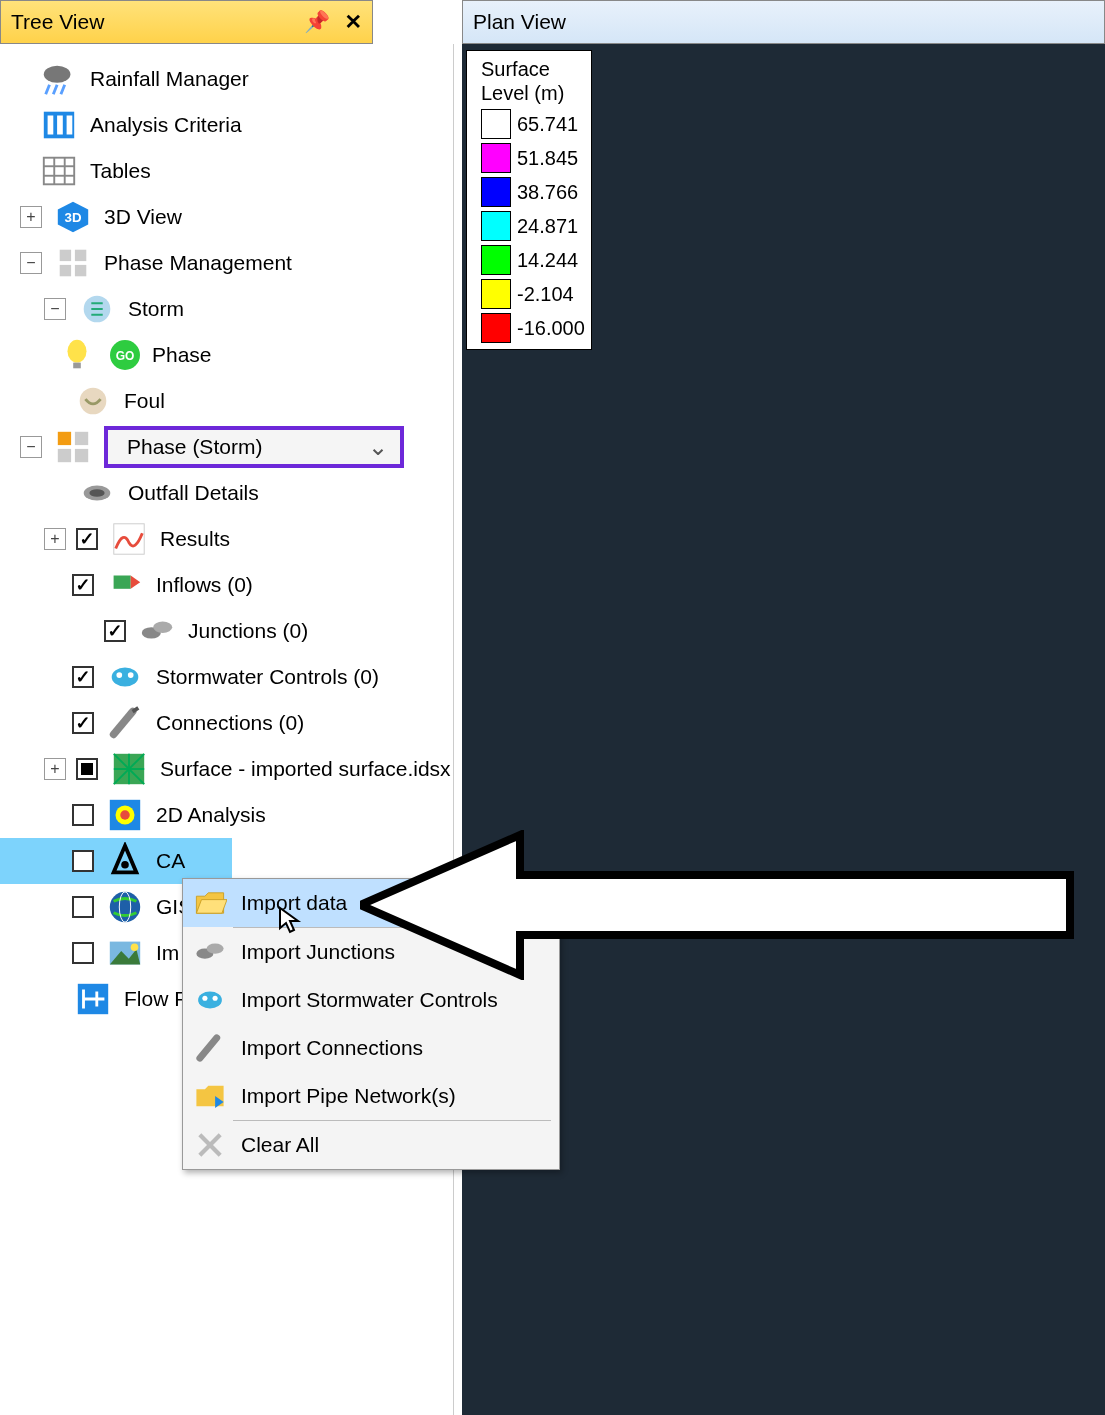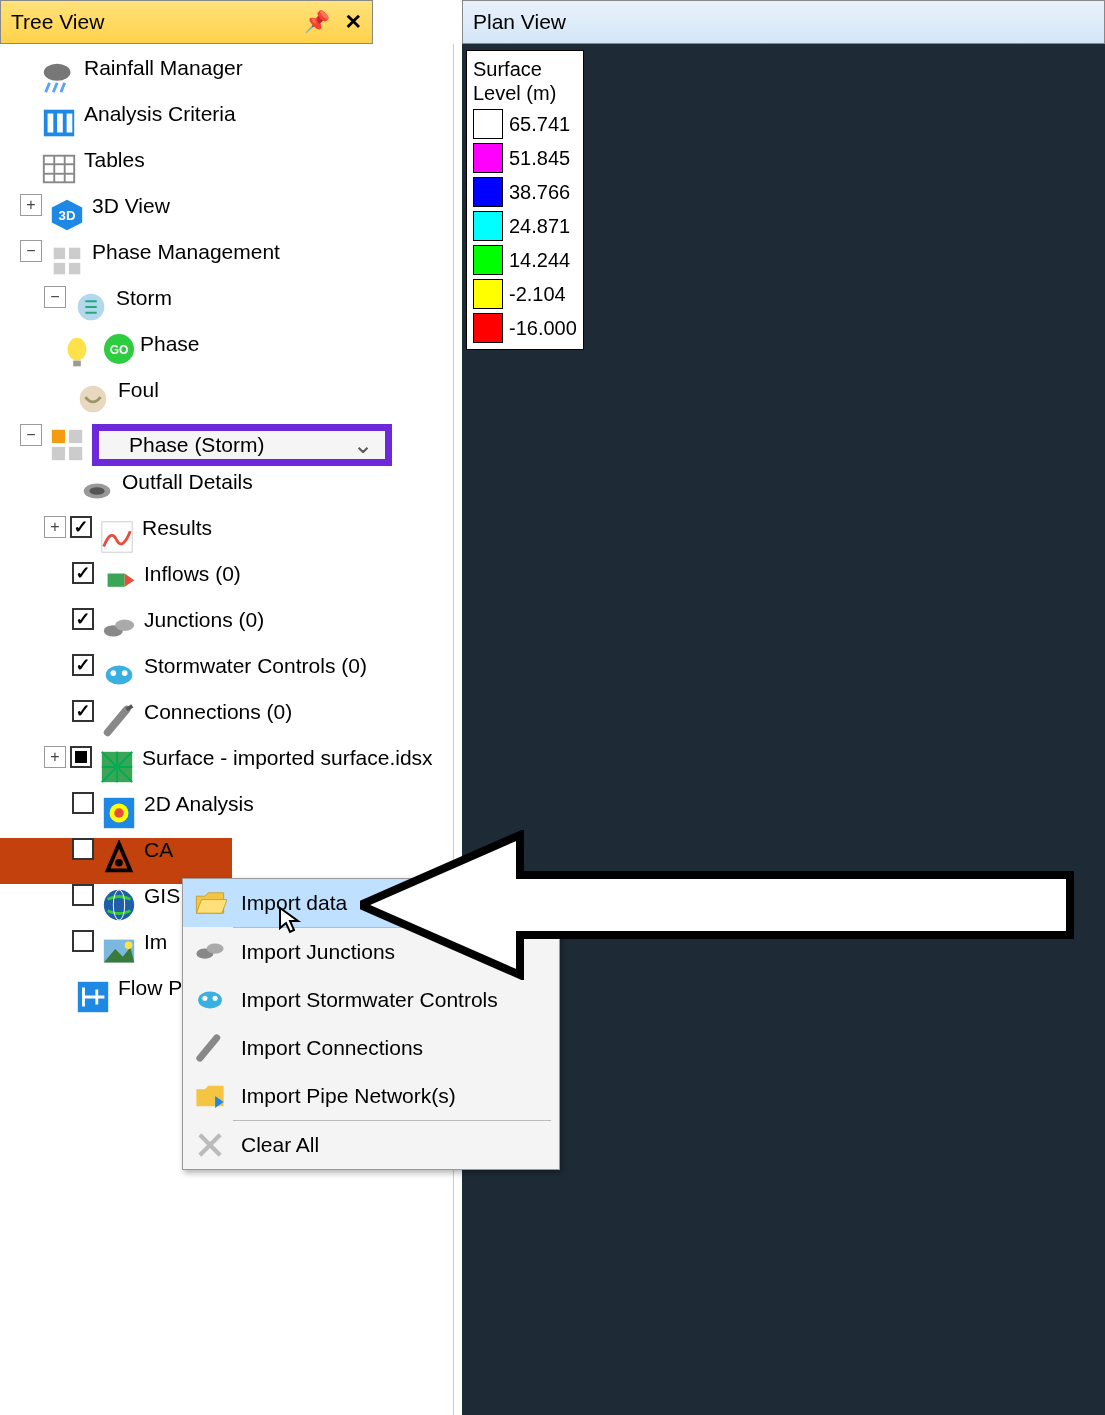--- a/index.html
+++ b/index.html
@@ -34,42 +34,42 @@
   .tree-panel {
     position:absolute; left:0; top:44px; width:454px; bottom:0;
     background:#fff; border-right:1px solid #ccc;
     padding-top:12px;
   }
   .plan-panel {
     position:absolute; left:462px; top:44px; right:0; bottom:0;
     background:#1e2a36;
   }
   .tree-item {
-    display:flex; align-items:flex-start; height:46px;
+    display:flex; align-items:center; height:46px;
     padding-left: 6px;
-    gap:4px;
+    gap:10px;
   }
   .exp { width:22px; height:22px; display:flex; align-items:center; justify-content:center;
          font-size:16px; color:#444; border:1px solid #999; background:#fff; cursor:pointer;}
   .chk { width:22px; height:22px; border:2px solid #333; display:flex; align-items:center; justify-content:center; background:#fff;}
   .chk.checked::after { content:"✓"; font-size:18px; font-weight:bold; color:#000;}
   .chk.filled::after { content:""; display:block; width:12px; height:12px; background:#000;}
   .ico { width:42px; height:42px; display:flex; align-items:center; justify-content:center; font-size:24px;}
   .lbl { white-space:nowrap; font-size:21px;}
   .indent1 { padding-left: 38px; }
   .phase-dropdown {
-    border:7px solid #6d28d9; background:#f5f5f5;
+    border:4px solid #6d28d9; background:#f5f5f5;
     height:42px; width:300px; display:flex; align-items:center;
-    padding:0 30px; position:relative; font-size:21px;
+    padding:0 19px; position:relative; font-size:21px;
   }
   .phase-dropdown::after { content:"⌄"; position:absolute; right:12px; font-size:24px; color:#555;}
   
   .legend {
     position:absolute; left:4px; top:6px; background:#fff; border:1px solid #000;
-    padding:6px 6px 4px 6px; font-size:20px;
+    padding:6px 6px 4px 14px; font-size:20px;
   }
   .legend-title { margin-bottom:2px; line-height:1.2;}
   .legend-row { display:flex; align-items:center; height:34px;}
   .swatch { width:30px; height:30px; border:1px solid #000; margin-right:6px;}
   
   .context-menu {
     position:absolute; left:182px; top:878px; width:378px;
     background:#f4f4f4; border:1px solid #999;
     box-shadow:2px 3px 6px rgba(0,0,0,0.3);
     z-index:50;
@@ -250,21 +250,21 @@
     <span class="chk checked"></span>
     <span class="ico">
       <svg class="ico-svg" viewBox="0 0 40 40">
           <rect x="8" y="10" width="18" height="14" fill="#3aa655"></rect>
           <path d="M26 10 L36 17 L26 24 Z" fill="#e74c3c"></path>
         </svg>
     </span>
     <span class="lbl">Inflows (0)</span>
   </div>
 
-  <div class="tree-item" style="padding-left:72px">
+  <div class="tree-item" style="padding-left:104px">
     <span class="chk checked"></span>
     <span class="ico">
       <svg class="ico-svg" viewBox="0 0 40 40">
           <ellipse cx="14" cy="22" rx="10" ry="6" fill="#888"></ellipse>
           <ellipse cx="26" cy="16" rx="10" ry="6" fill="#aaa"></ellipse>
         </svg>
     </span>
     <span class="lbl">Junctions (0)</span>
   </div>
 
@@ -311,21 +311,21 @@
     <span class="ico">
       <svg class="ico-svg" viewBox="0 0 40 40">
           <rect x="4" y="4" width="32" height="32" fill="#1e88e5"></rect>
           <circle cx="20" cy="20" r="10" fill="#ff0"></circle>
           <circle cx="20" cy="20" r="5" fill="#e74c3c"></circle>
         </svg>
     </span>
     <span class="lbl">2D Analysis</span>
   </div>
 
-  <div class="tree-item" style="padding-left:72px; background:#c2410c; width:232px;">
+  <div class="tree-item" style="padding-left:72px; background:#7dd3fc; width:232px;">
     <span class="chk"></span>
     <span class="ico">
       <svg class="ico-svg" viewBox="0 0 40 40">
           <path d="M20 4 L32 32 L8 32 Z" fill="none" stroke="#000" stroke-width="4"></path>
           <circle cx="20" cy="24" r="4" fill="#000"></circle>
         </svg>
     </span>
     <span class="lbl">CA</span>
   </div>
 

